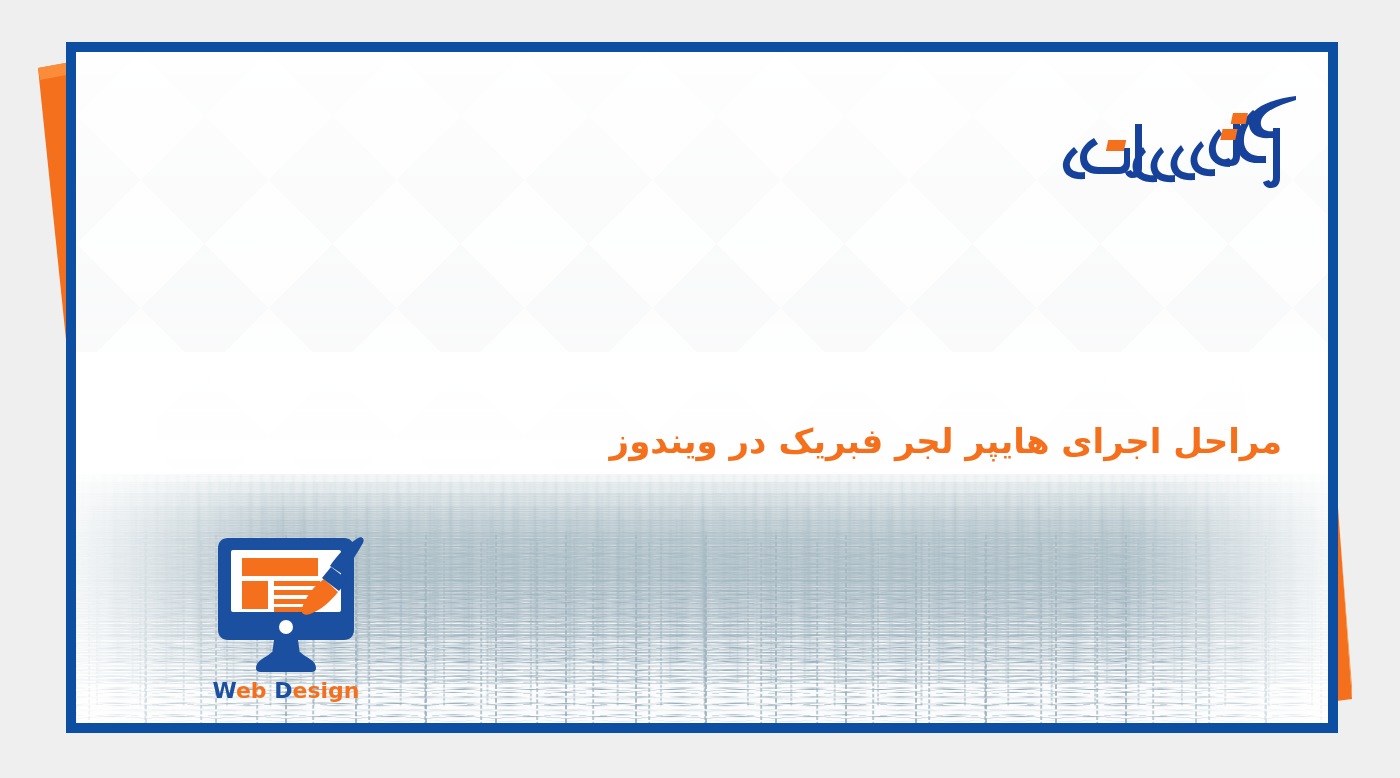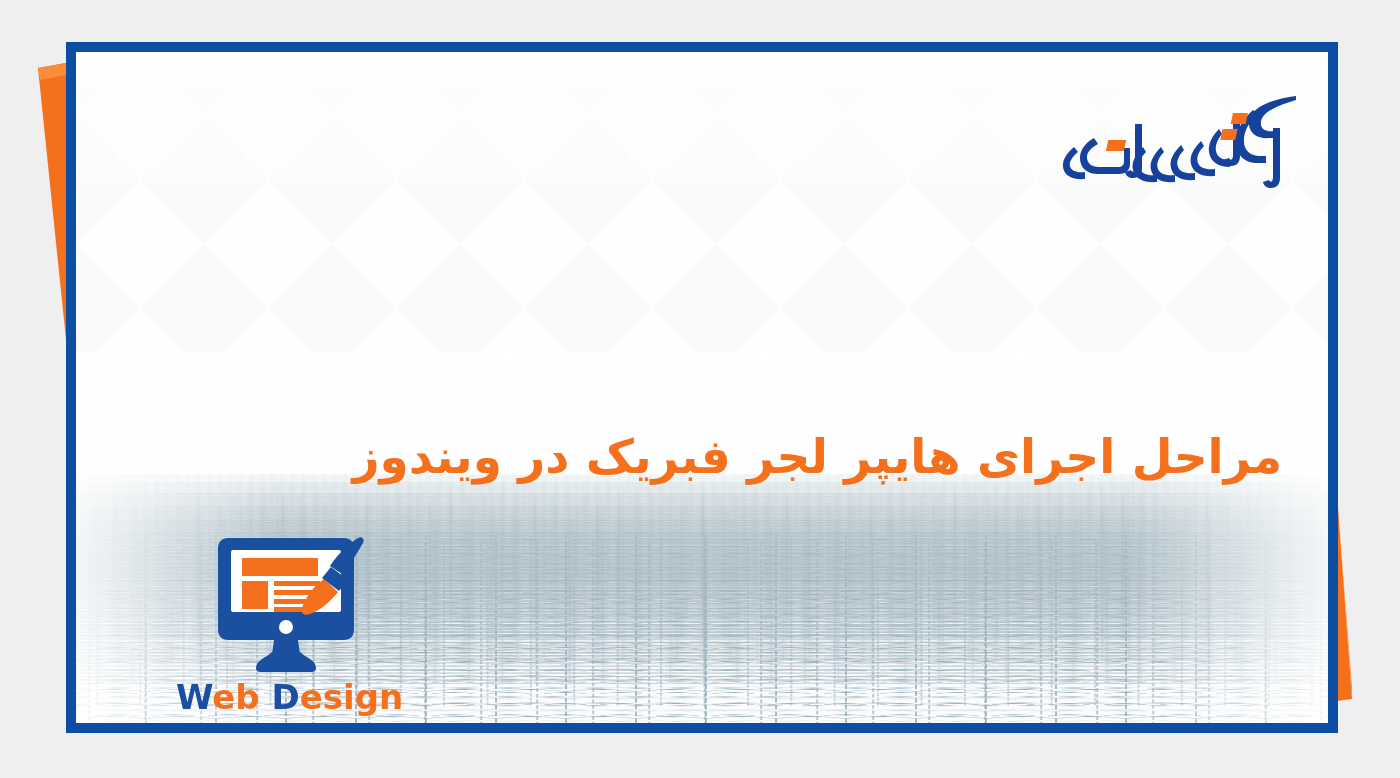--- a/index.html
+++ b/index.html
@@ -94,21 +94,21 @@
   
   #headline {
     position: absolute;
     left: 0;
     right: 46px;
     top: 345px;
     text-align: right;
     direction: rtl;
     font-family: "DejaVu Sans", "Liberation Sans", sans-serif;
     font-weight: bold;
-    font-size: 47px;
+    font-size: 34px;
     line-height: 1.25;
     color: #f4701c;
     letter-spacing: 0;
     white-space: nowrap;
   }
 
   
   #webdesign-badge {
     position: absolute;
     left: 100px;
@@ -120,21 +120,21 @@
     width: 160px;
     height: 140px;
     margin: 0 auto;
     display: block;
   }
   #webdesign-icon svg { display: block; width: 100%; height: 100%; }
   #webdesign-label {
     margin-top: 6px;
     font-family: "DejaVu Sans", "Liberation Sans", sans-serif;
     font-weight: bold;
-    font-size: 34px;
+    font-size: 22px;
     line-height: 1;
     white-space: nowrap;
   }
   .wd-b { color: #1b4fa0; }
   .wd-o { color: #f4701c; }
 </style>
 </head>
 <body>
 
 <div id="stage">

